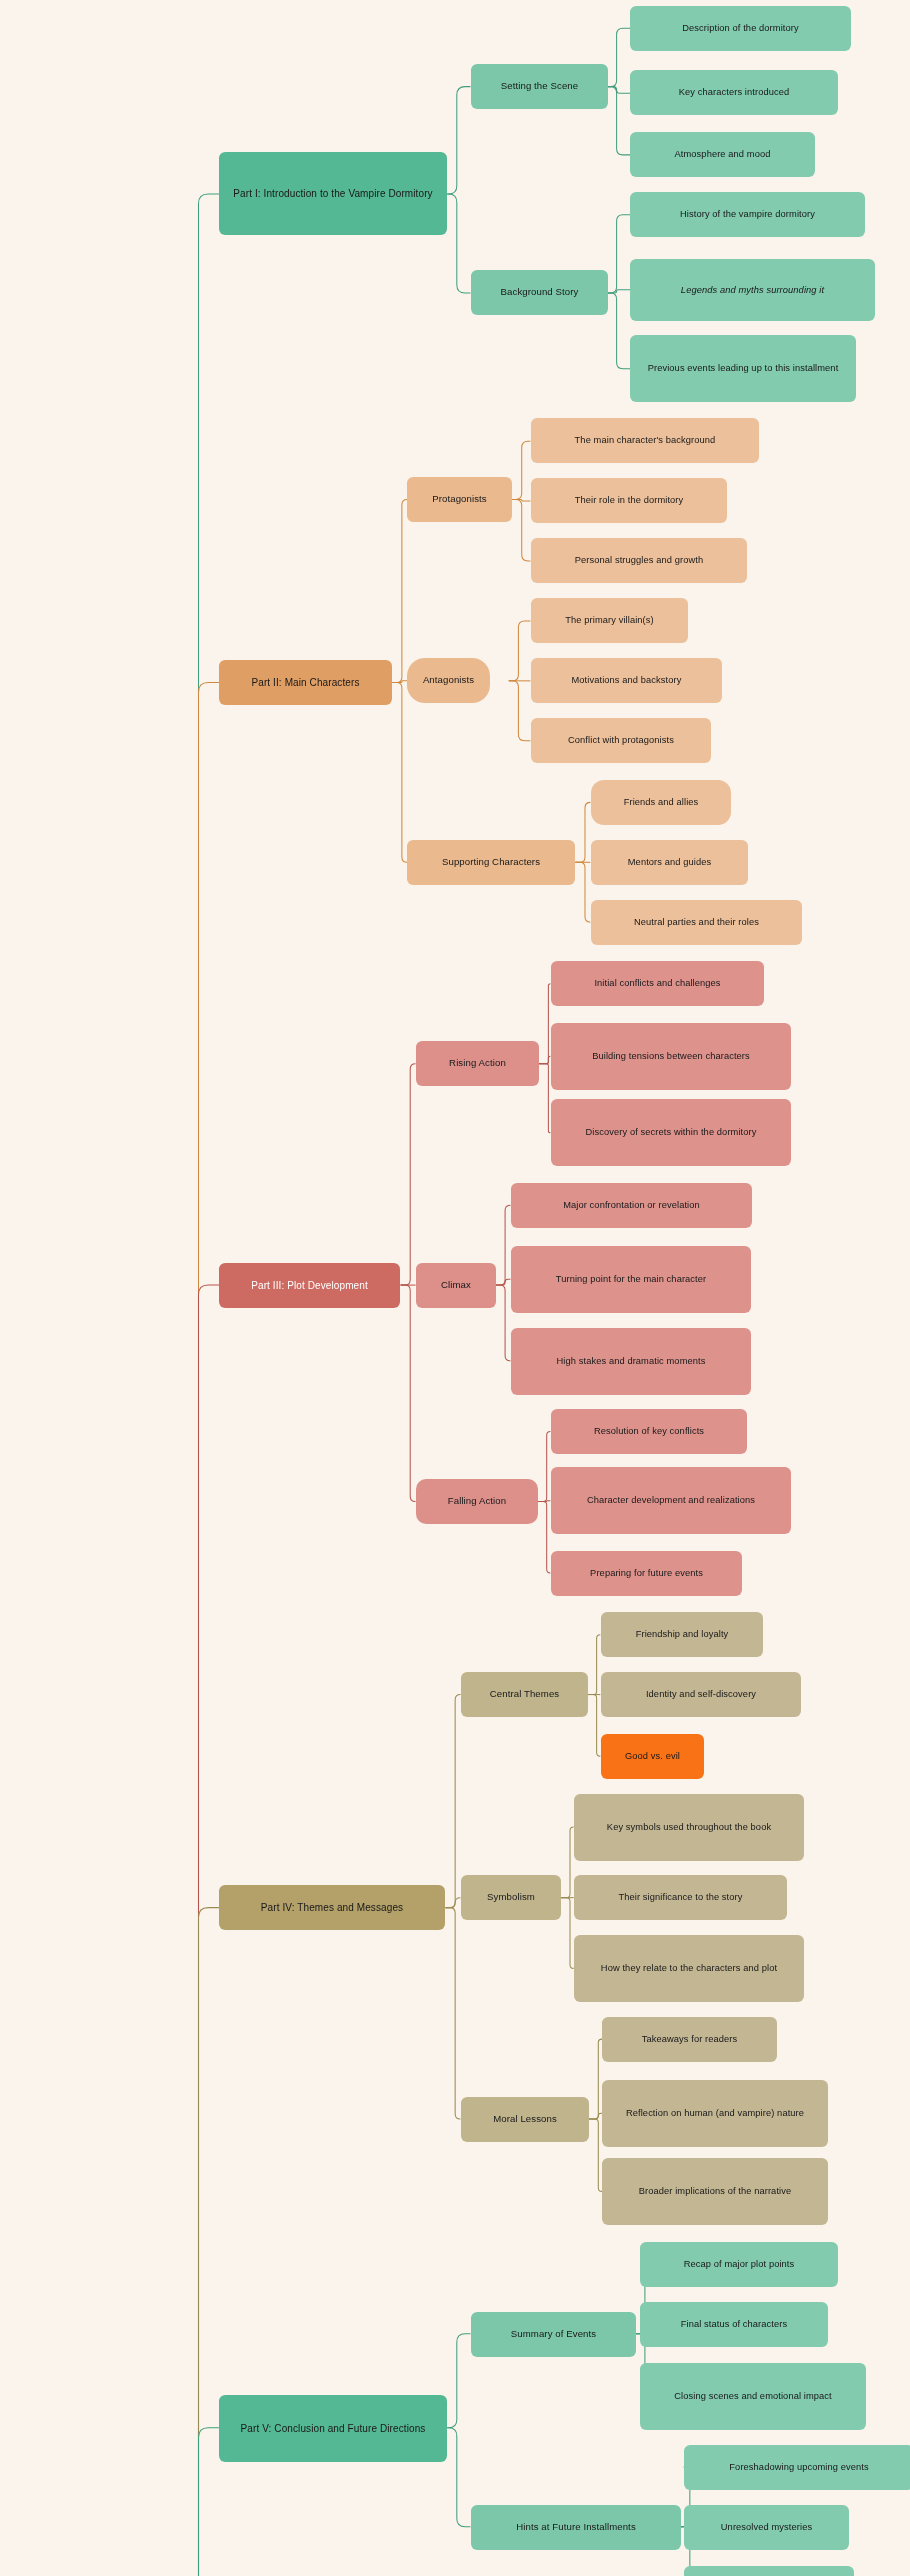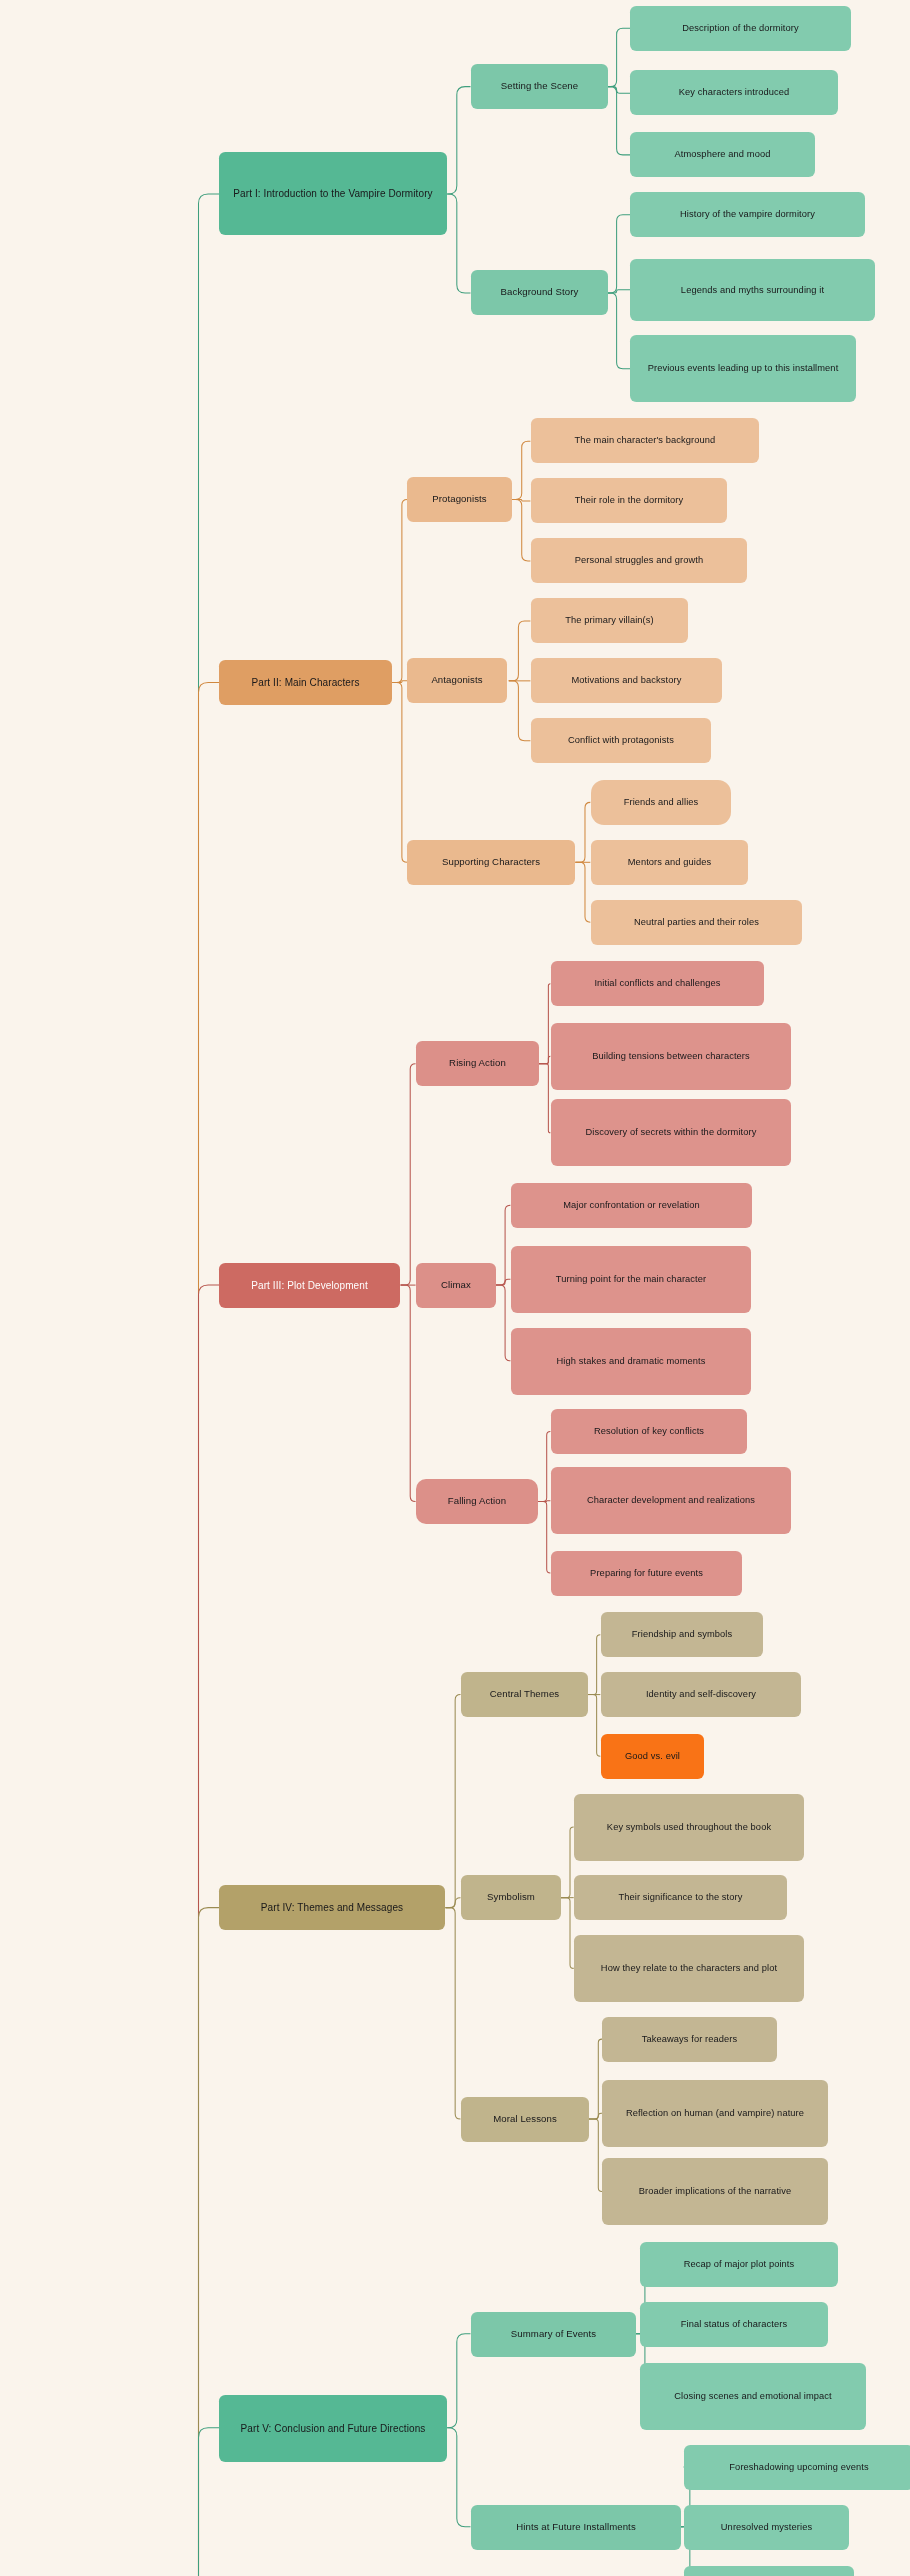--- a/index.html
+++ b/index.html
@@ -103,42 +103,42 @@
       </div>
       <div class="node lvl3" style="left: 630px; top: 132px; width: 185px; min-height: 45px; background: rgb(130, 203, 174);">
         <span>Atmosphere and mood</span>
       </div>
       <div class="node lvl2" style="left: 471px; top: 270px; width: 137px; min-height: 45px; background: rgb(124, 199, 169);">
         <span>Background Story</span>
       </div>
       <div class="node lvl3" style="left: 630px; top: 192px; width: 235px; min-height: 45px; background: rgb(130, 203, 174);">
         <span>History of the vampire dormitory</span>
       </div>
-      <div class="node lvl3" style="left: 630px; top: 259px; width: 245px; min-height: 62px; background: rgb(130, 203, 174);">
+      <div class="node lvl3" style="left: 630px; top: 259px; width: 245px; min-height: 62px; background: rgb(130, 203, 174); font-style: italic;">
         <span>Legends and myths surrounding it</span>
       </div>
       <div class="node lvl3" style="left: 630px; top: 335px; width: 226px; min-height: 67px; background: rgb(130, 203, 174);">
         <span>Previous events leading up to this installment</span>
       </div>
       <div class="node lvl1" style="left: 219px; top: 660px; width: 173px; min-height: 45px; background: rgb(223, 158, 99);">
         <span>Part II: Main Characters</span>
       </div>
       <div class="node lvl2" style="left: 407px; top: 477px; width: 105px; min-height: 45px; background: rgb(234, 185, 142);">
         <span>Protagonists</span>
       </div>
       <div class="node lvl3" style="left: 531px; top: 418px; width: 228px; min-height: 45px; background: rgb(236, 192, 154);">
         <span>The main character's background</span>
       </div>
       <div class="node lvl3" style="left: 531px; top: 478px; width: 196px; min-height: 45px; background: rgb(236, 192, 154);">
         <span>Their role in the dormitory</span>
       </div>
       <div class="node lvl3" style="left: 531px; top: 538px; width: 216px; min-height: 45px; background: rgb(236, 192, 154);">
         <span>Personal struggles and growth</span>
       </div>
-      <div class="node lvl2" style="left: 407px; top: 658px; width: 100px; min-height: 45px; background: rgb(234, 185, 142);">
+      <div class="node lvl2" style="left: 407px; top: 658px; width: 83px; min-height: 45px; background: rgb(234, 185, 142); border-radius: 18px;">
         <span>Antagonists</span>
       </div>
       <div class="node lvl3" style="left: 531px; top: 598px; width: 157px; min-height: 45px; background: rgb(236, 192, 154);">
         <span>The primary villain(s)</span>
       </div>
       <div class="node lvl3" style="left: 531px; top: 658px; width: 191px; min-height: 45px; background: rgb(236, 192, 154);">
         <span>Motivations and backstory</span>
       </div>
       <div class="node lvl3" style="left: 531px; top: 718px; width: 180px; min-height: 45px; background: rgb(236, 192, 154);">
         <span>Conflict with protagonists</span>
@@ -194,21 +194,21 @@
       <div class="node lvl3" style="left: 551px; top: 1551px; width: 191px; min-height: 45px; background: rgb(221, 147, 140);">
         <span>Preparing for future events</span>
       </div>
       <div class="node lvl1" style="left: 219px; top: 1885px; width: 226px; min-height: 45px; background: rgb(179, 161, 105);">
         <span>Part IV: Themes and Messages</span>
       </div>
       <div class="node lvl2" style="left: 461px; top: 1672px; width: 127px; min-height: 45px; background: rgb(192, 180, 140);">
         <span>Central Themes</span>
       </div>
       <div class="node lvl3" style="left: 601px; top: 1612px; width: 162px; min-height: 45px; background: rgb(195, 182, 147);">
-        <span>Friendship and symbols</span>
+        <span>Friendship and loyalty</span>
       </div>
       <div class="node lvl3" style="left: 601px; top: 1672px; width: 200px; min-height: 45px; background: rgb(195, 182, 147);">
         <span>Identity and self-discovery</span>
       </div>
       <div class="node lvl3" style="left: 601px; top: 1734px; width: 103px; min-height: 45px; background: #f97316;">
         <span>Good vs. evil</span>
       </div>
       <div class="node lvl2" style="left: 461px; top: 1875px; width: 100px; min-height: 45px; background: rgb(192, 180, 140);">
         <span>Symbolism</span>
       </div>

